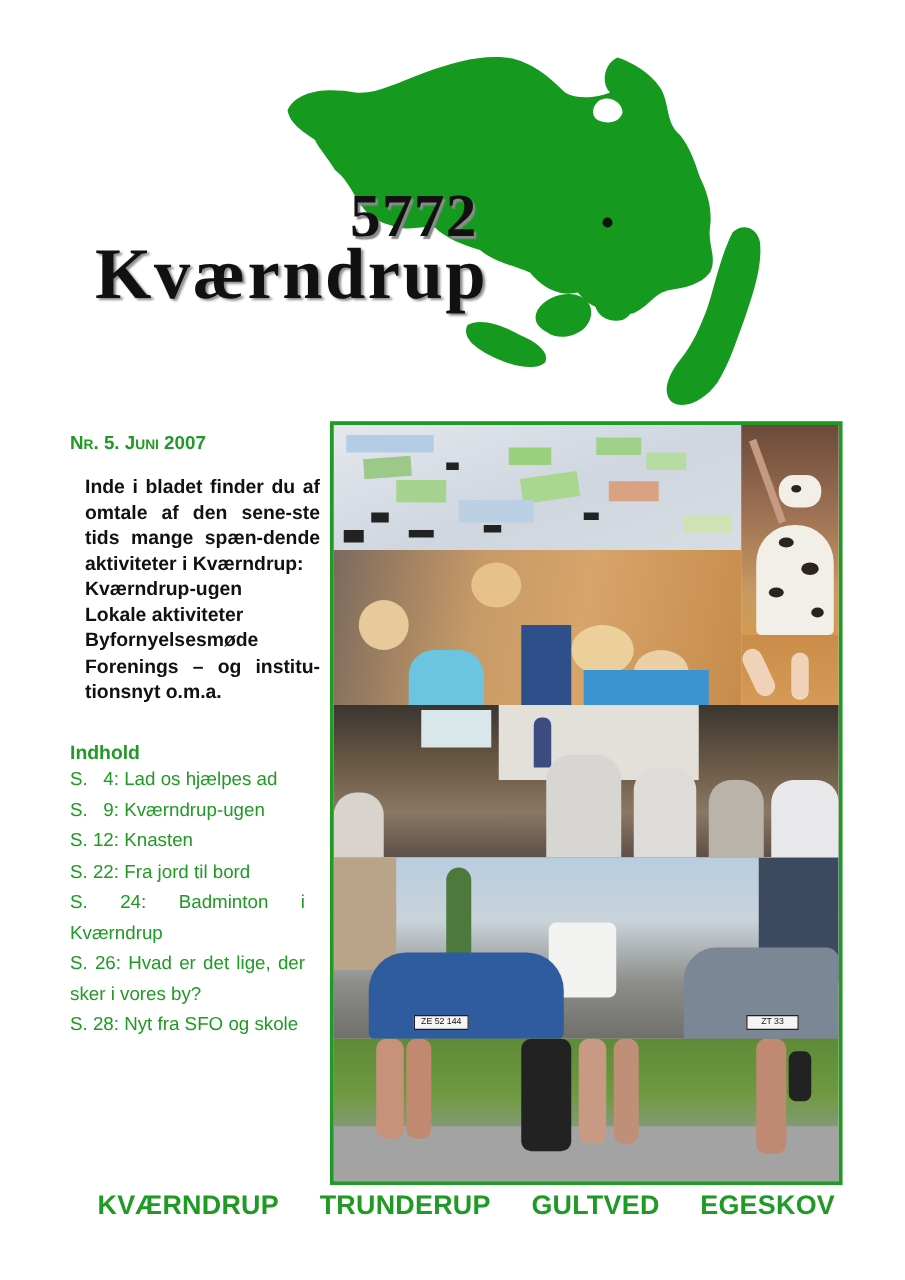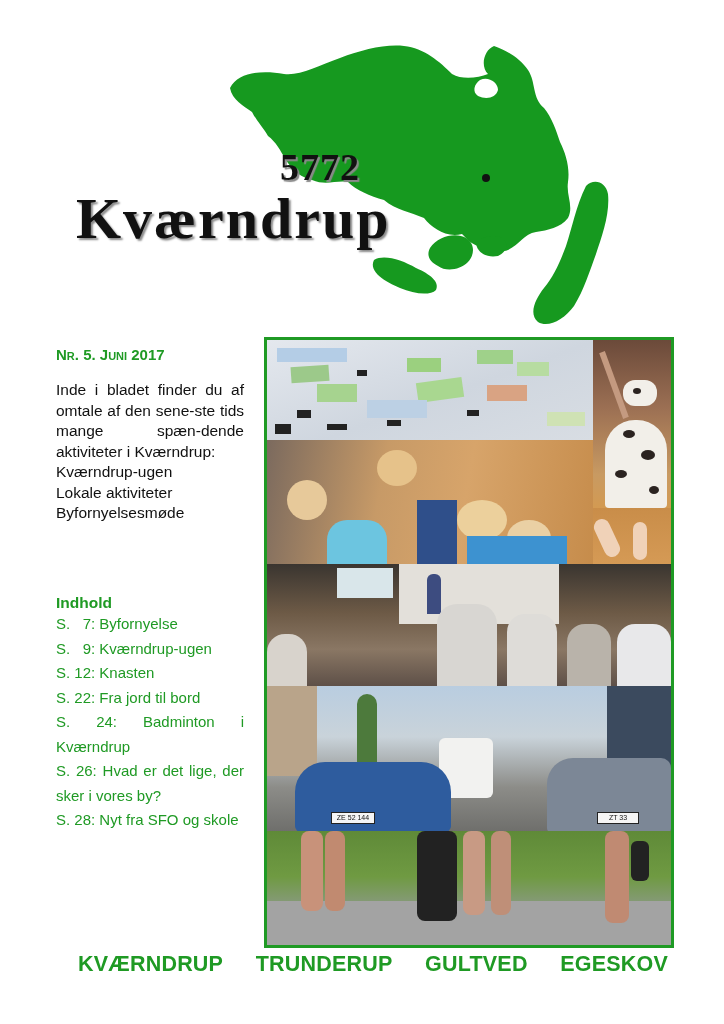--- a/index.html
+++ b/index.html
@@ -1,23 +1,23 @@
 <!DOCTYPE html>
 <html><head>
 <meta charset="utf-8">
 <style>
   html, body { margin: 0; padding: 0; background: #ffffff; }
   body { width: 724px; height: 1024px; position: relative; overflow: hidden; font-family: "Liberation Sans", sans-serif; }
   .map-logo { position: absolute; left: 0; top: 0; width: 724px; height: 340px; }
-  .logo-num { position: absolute; left: 280px; top: 148px; font-family: "Liberation Serif", serif; font-weight: bold; font-size: 38px; color: #111; letter-spacing: 1px; text-shadow: 2px 2px 1px #8a8a8a; line-height: 1; }
+  .logo-num { position: absolute; left: 280px; top: 148px; font-family: "Liberation Serif", serif; font-weight: bold; font-size: 49px; color: #111; letter-spacing: 1px; text-shadow: 2px 2px 1px #8a8a8a; line-height: 1; }
   .logo-dot { position: absolute; left: 482px; top: 174px; width: 8px; height: 8px; background: #111; border-radius: 50%; }
   .logo-name { position: absolute; left: 76px; top: 190px; font-family: "Liberation Serif", serif; font-weight: bold; font-size: 58px; color: #111; letter-spacing: 2px; text-shadow: 2px 2px 2px #8a8a8a; line-height: 1; }
   .issue { position: absolute; left: 56px; top: 346px; color: #1f9a24; font-weight: bold; font-size: 15px; }
   .issue .sc { font-size: 11px; }
-  .intro { position: absolute; left: 56px; top: 380px; width: 188px; font-weight: normal; font-size: 15.5px; line-height: 20.5px; color: #111; text-align: justify; }
+  .intro { position: absolute; left: 68px; top: 380px; width: 188px; font-weight: bold; font-size: 15.5px; line-height: 20.5px; color: #111; text-align: justify; }
   .intro p { margin: 0; }
   .toc-title { position: absolute; left: 56px; top: 594px; color: #1f9a24; font-weight: bold; font-size: 15.5px; }
   .toc { position: absolute; left: 56px; top: 612px; width: 188px; color: #1f9a24; font-size: 15px; line-height: 24.5px; }
   .toc div { text-align: justify; }
   .frame { position: absolute; left: 264px; top: 337px; width: 404px; height: 605px; border: 3px solid #1f9a24; background: #ddd; overflow: hidden; }
   .photo { position: absolute; overflow: hidden; }
   .p-map { left: 0; top: 0; width: 326px; height: 100px; background: linear-gradient(160deg, #e4e8ee 0%, #cfd6df 55%, #d8dde3 100%); }
   .p-cow { left: 326px; top: 0; width: 78px; height: 168px; background: linear-gradient(180deg, #6b4a3a 0%, #9b6f53 40%, #c89a62 80%, #d39a52 100%); }
   .p-kids { left: 0; top: 100px; width: 326px; height: 124px; background: linear-gradient(100deg, #7b6a5e 0%, #c79a67 35%, #d7a46a 60%, #c68c4b 100%); }
   .p-kids2 { left: 326px; top: 168px; width: 78px; height: 56px; background: linear-gradient(180deg, #c98d49, #d59a55); }
@@ -43,33 +43,34 @@
     <path d="M374,260 C384,254 402,260 416,268 C430,274 440,282 436,290 C430,296 414,294 400,288 C386,282 368,272 374,260 Z"></path>
   </g>
   <path d="M480,80 C488,76 498,82 498,90 C496,98 486,100 478,96 C472,92 474,84 480,80 Z" fill="#ffffff"></path>
 </svg>
 
 <div class="logo-num">5772</div>
 <div class="logo-dot"></div>
 <div class="logo-name">Kværndrup</div>
 
 <div class="issue">
-  <span>N</span><span class="sc">R</span><span>. 5. </span><span>J</span><span class="sc">UNI</span><span> 2017</span>
+  <span>N</span><span class="sc">R</span><span>. 5. </span><span>J</span><span class="sc">UNI</span><span> 2007</span>
 </div>
 
 <div class="intro">
   <p>Inde i bladet finder du af omtale af den sene-ste tids mange spæn-dende aktiviteter i Kværndrup:</p>
   <p>Kværndrup-ugen</p>
   <p>Lokale aktiviteter</p>
   <p>Byfornyelsesmøde</p>
+  <p>Forenings – og institu-tionsnyt o.m.a.</p>
 </div>
 
 <div class="toc-title">Indhold</div>
 <div class="toc">
-  <div style="white-space:pre">S.   7: Byfornyelse</div>
+  <div style="white-space:pre">S.   4: Lad os hjælpes ad</div>
   <div style="white-space:pre">S.   9: Kværndrup-ugen</div>
   <div>S. 12: Knasten</div>
   <div>S. 22: Fra jord til bord</div>
   <div>S. 24: Badminton i Kværndrup</div>
   <div>S. 26: Hvad er det lige, der sker i vores by?</div>
   <div>S. 28: Nyt fra SFO  og skole</div>
 </div>
 
 <div class="frame">
   <div class="photo p-map">

